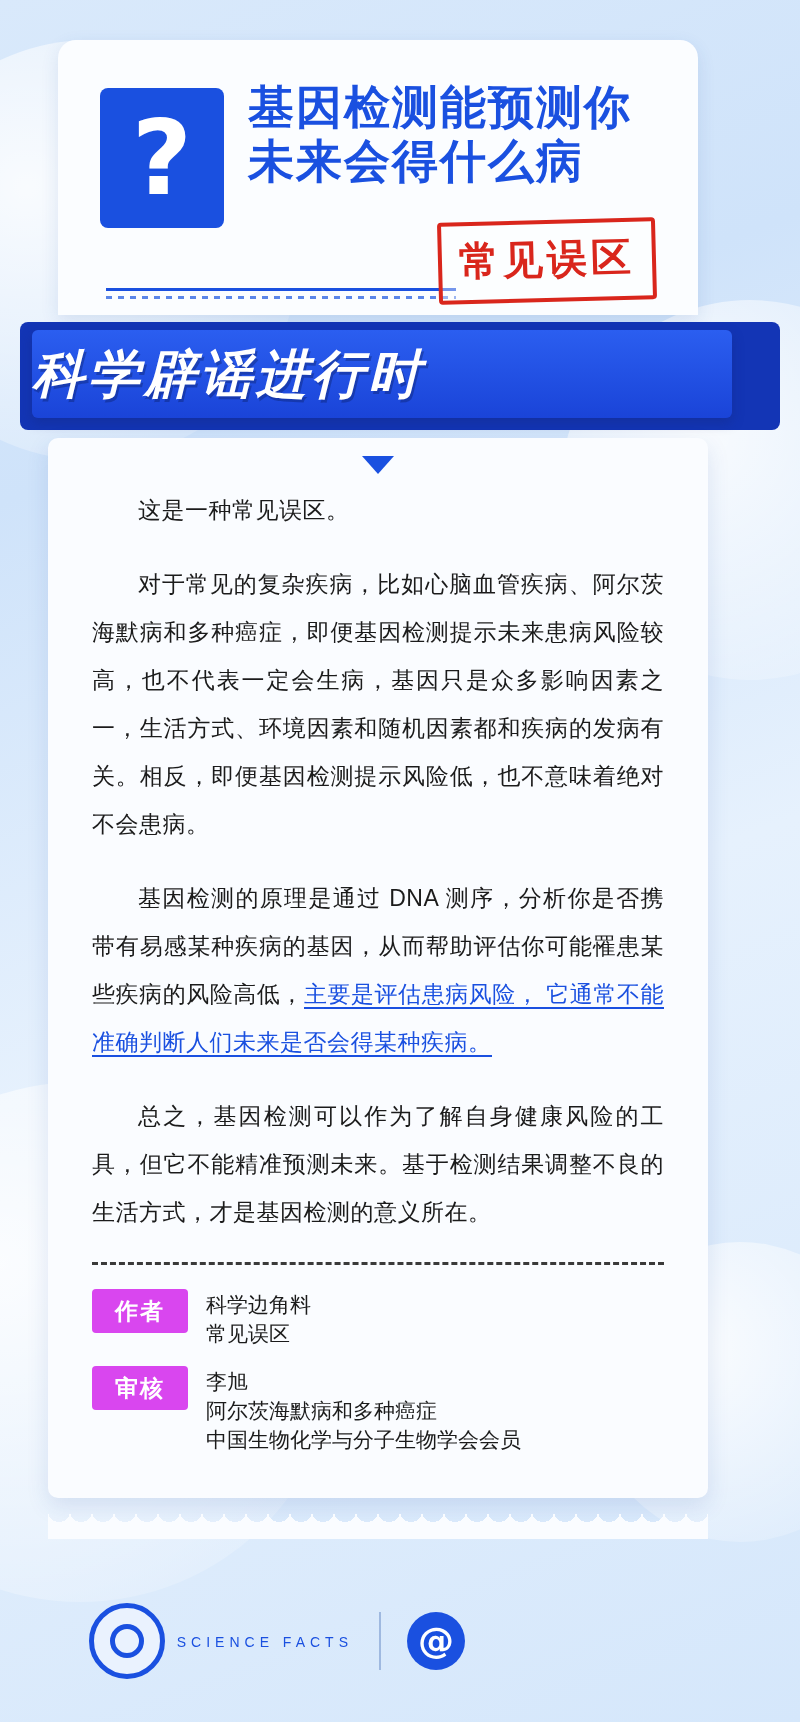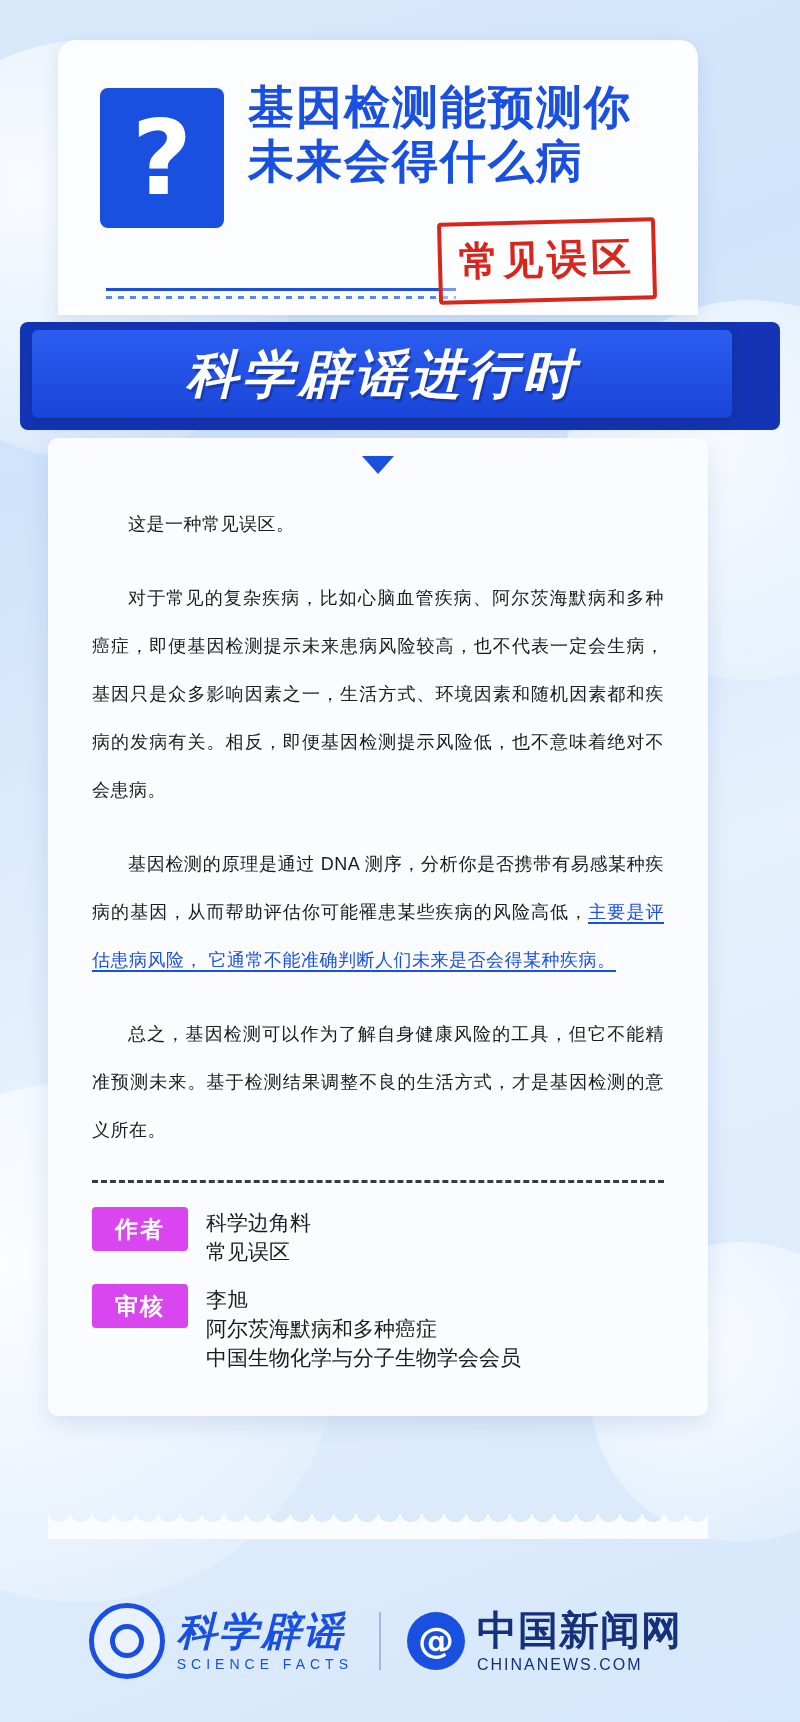--- a/index.html
+++ b/index.html
@@ -141,21 +141,20 @@
     border-radius: 6px;
     box-shadow: 0 5px 12px rgba(20,40,120,0.35);
   }
   .banner-text {
     position: absolute;
     left: 0;
     top: 0;
     width: 700px;
     height: 88px;
     line-height: 88px;
-    text-align: center;
     color: #ffffff;
     font-size: 52px;
     font-weight: bold;
     letter-spacing: 4px;
     font-style: italic;
     text-shadow: 2px 3px 0 rgba(10,25,90,0.35);
   }
 
   
   .body-card {
@@ -182,23 +181,23 @@
     left: 50%;
     top: 18px;
     margin-left: -16px;
     width: 0;
     height: 0;
     border-left: 16px solid transparent;
     border-right: 16px solid transparent;
     border-top: 18px solid #1a50e0;
   }
   .content {
-    padding: 62px 44px 0 44px;
+    padding: 48px 44px 0 44px;
     color: #1b1b1b;
-    font-size: 18px;
+    font-size: 23px;
     line-height: 48px;
     letter-spacing: 0.5px;
     text-align: justify;
   }
   .content p {
     margin: 0 0 26px 0;
     text-indent: 2em;
   }
   .hl {
     color: #1a50e0;
@@ -385,27 +384,22 @@
           </div>
         </div>
       </div>
   </div>
   <div class="body-card-bottom" id="card-bottom-edge" style="top: 1511px;"></div>
 
   <div class="footer" style="top: 1551px;">
     <div class="logo-left">
       <div class="logo-circle"></div>
       <div class="logo-left-text">
-        <div class="logo-left-main">科学辟谣</div>
         <div class="logo-left-sub">SCIENCE FACTS</div>
       </div>
     </div>
     <div class="v-sep"></div>
     <div class="logo-right">
       <div class="at-badge">@</div>
-      <div class="logo-right-text">
-        <div class="logo-right-main">中国新闻网</div>
-        <div class="logo-right-sub">CHINANEWS.COM</div>
-      </div>
     </div>
   </div>
 
 </div>
 
 </body></html>

